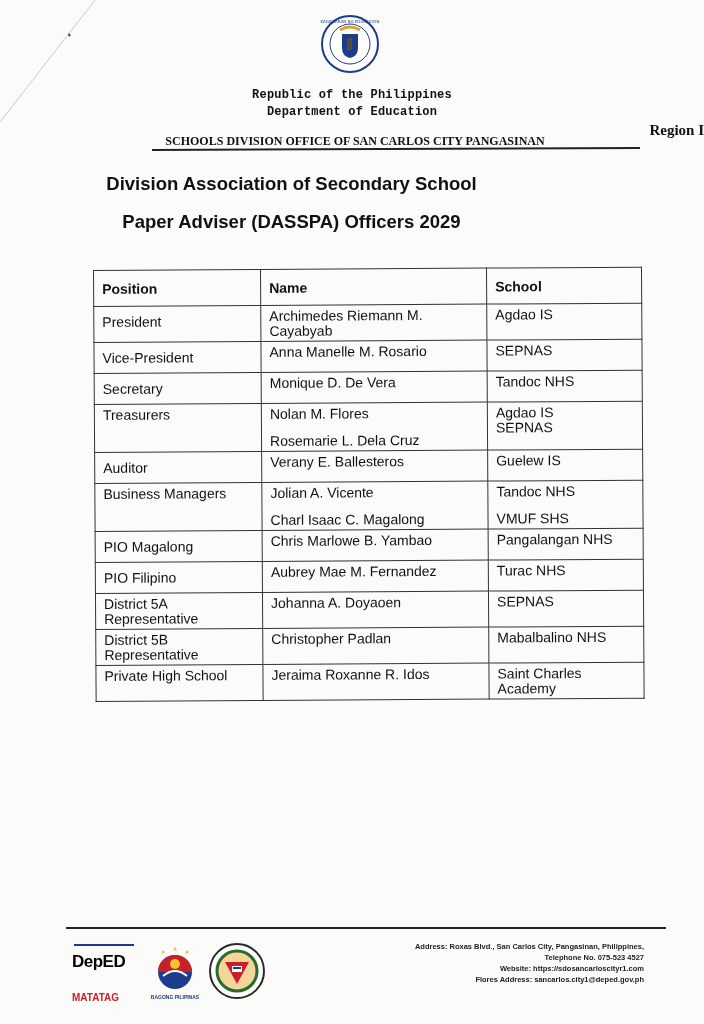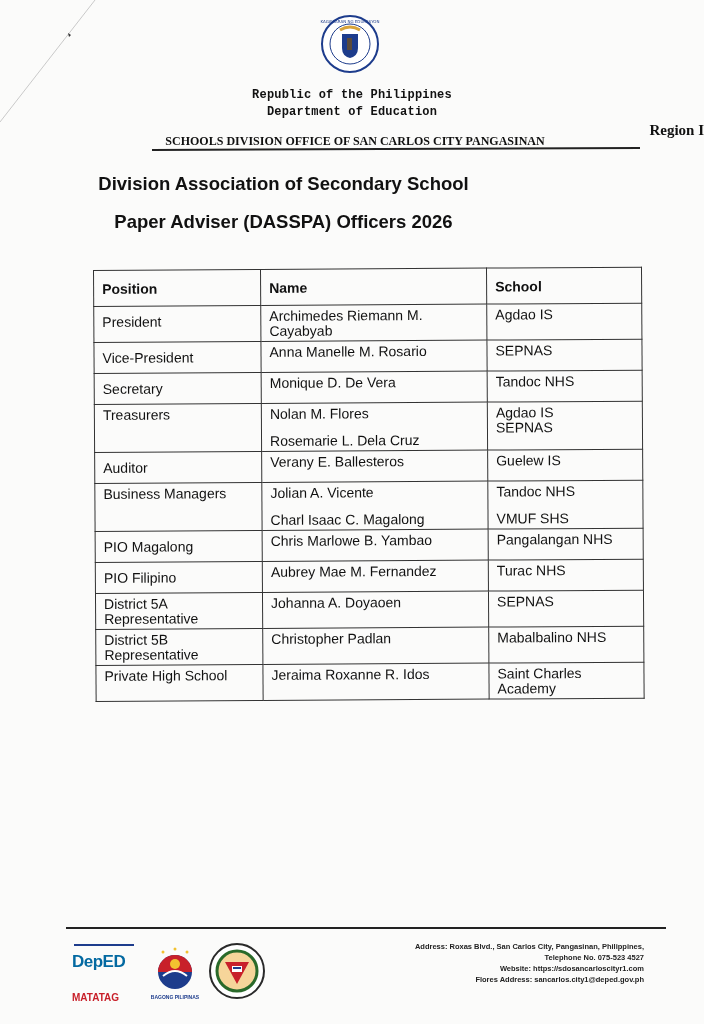--- a/index.html
+++ b/index.html
@@ -26,21 +26,21 @@
     }
     .sdo {
       position: absolute; left: 160px; top: 134px; width: 390px; text-align: center;
       font-family: "Liberation Serif", serif; font-weight: bold; font-size: 12px; white-space: nowrap;
     }
     .header-rule {
       position: absolute; left: 152px; top: 148px; width: 488px; height: 2px; background: #222;
       transform: rotate(-0.25deg);
     }
     .title {
-      position: absolute; left: 4px; width: 559px; text-align: center;
+      position: absolute; left: 12px; width: 559px; text-align: center;
       font-weight: bold; font-size: 18.5px; white-space: nowrap;
     }
     .table-wrap {
       position: absolute; left: 93px; top: 270px; width: 548px;
       transform: rotate(-0.35deg); transform-origin: left top;
     }
     table { border-collapse: collapse; width: 548px; table-layout: fixed; }
     td, th {
       border: 1.3px solid #333; vertical-align: top; text-align: left;
       font-size: 14px; line-height: 15px; padding: 3px 6px 2px 8px;
@@ -75,21 +75,21 @@
   <text x="30" y="9" font-size="4" text-anchor="middle" fill="#1d3c8c" font-family="DejaVu Sans, sans-serif">KAGAWARAN NG EDUKASYON</text>
 </svg>
 
 <div class="gothic" style="top:88px">Republic of the Philippines</div>
 <div class="gothic" style="top:105px">Department of Education</div>
 <div class="region">Region I</div>
 <div class="sdo">SCHOOLS DIVISION OFFICE OF SAN CARLOS CITY PANGASINAN</div>
 <div class="header-rule"></div>
 
 <div class="title" style="top:173px">Division Association of Secondary School</div>
-<div class="title" style="top:211px">Paper Adviser (DASSPA) Officers 2026</div>
+<div class="title" style="top:211px">Paper Adviser (DASSPA) Officers 2029</div>
 
 <div class="table-wrap">
   <table>
     <colgroup>
         <col class="c1">
         <col class="c2">
         <col class="c3">
       </colgroup>
     <thead>
       <tr>
@@ -231,21 +231,21 @@
           </td>
         </tr>
       </tbody>
   </table>
 </div>
 
 <div class="footer-rule"></div>
 
 <div class="logo" style="left:72px; top:944px; width:66px; height:58px;">
   <div style="height:2px; background:#1d3c8c; width:60px; margin-left:2px;"></div>
-  <div style="font-weight:bold; font-size:17px; color:#0369a1; margin-top:6px; letter-spacing:-0.5px;">DepED</div>
+  <div style="font-weight:bold; font-size:17px; color:#000000; margin-top:6px; letter-spacing:-0.5px;">DepED</div>
   <div style="font-weight:bold; font-size:10px; color:#c8202a; margin-top:20px;">MATATAG</div>
 </div>
 
 <div class="logo" style="left:149px; top:946px; width:52px; height:56px;">
   <svg width="52" height="44" viewBox="0 0 52 44">
     <circle cx="26" cy="26" r="17" fill="#1d3c8c"></circle>
     <path d="M9 26 a17 17 0 0 1 34 0 z" fill="#c8202a"></path>
     <path d="M14 30 q12 -10 24 0" stroke="#fff" stroke-width="2" fill="none"></path>
     <circle cx="26" cy="18" r="5" fill="#f2c230"></circle>
     <circle cx="14" cy="6" r="1.5" fill="#f2c230"></circle>

